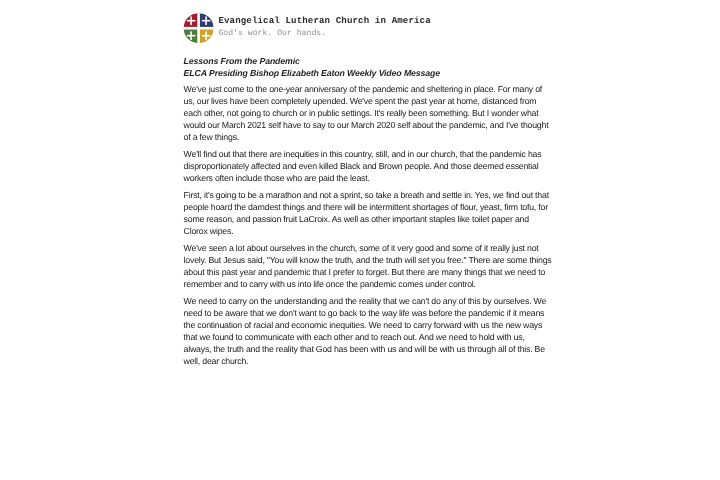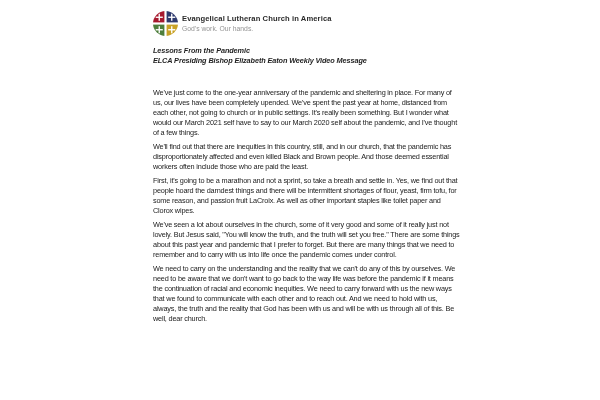--- a/index.html
+++ b/index.html
@@ -10,20 +10,21 @@
     font-family: "Liberation Sans", sans-serif;
   }
   .page {
     position: absolute;
     left: 153px; top: 11px;
     width: 308px;
   }
   .logo-row {
     display: flex;
     align-items: flex-start;
+    font-family: Liberation Mono, monospace;
   }
   .logo-mark {
     width: 25px; height: 25px;
     flex: 0 0 25px;
   }
   .logo-text {
     margin-left: 4px;
     padding-top: 3px;
   }
   .org-name {
@@ -42,21 +43,21 @@
   .heading {
     margin-top: 10px;
     font-size: 7.3px;
     font-weight: bold;
     line-height: 10px;
     color: #1f1f1f;
     letter-spacing: -0.1px;
     font-style: italic;
   }
   .body-text {
-    margin-top: 22px;
+    margin-top: 4px;
   }
   .body-text p {
     font-size: 7.3px;
     line-height: 10px;
     letter-spacing: -0.18px;
     color: #222222;
     margin-bottom: 4px;
   }
 </style>
 </head>

